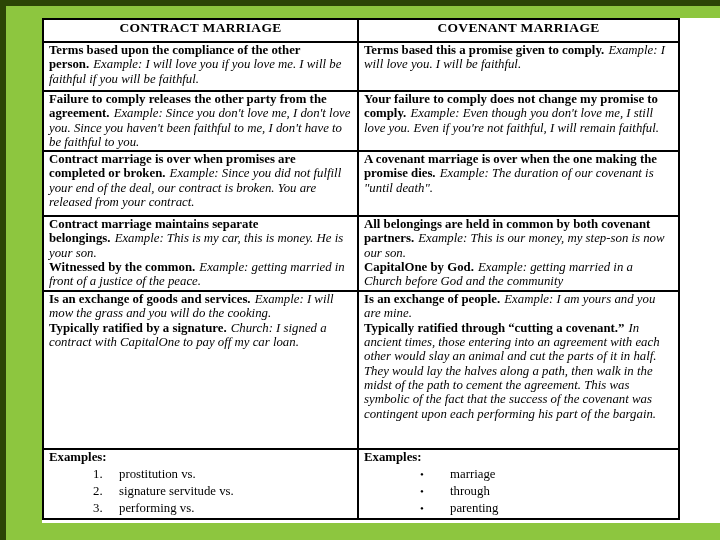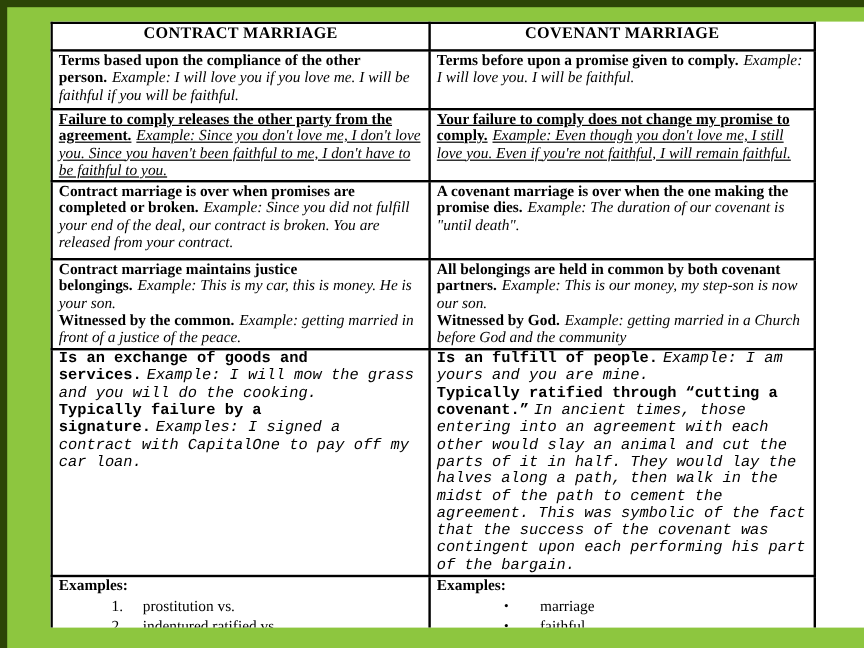--- a/index.html
+++ b/index.html
@@ -37,24 +37,24 @@
   .b{font-weight:bold;}
   .i{font-style:italic;margin-left:.32em;}
   .ex-label{margin:0;font-size:12.8px;line-height:15px;font-weight:bold;}
   .ex-list{margin:1px 0 0 0;}
   .ex-item{display:flex;font-size:12.8px;line-height:16.8px;}
   .numbered .ex-item{padding-left:44px;}
   .bulleted .ex-item{padding-left:56px;}
   .marker{width:26px;flex:0 0 26px;}
   .bulleted .marker{width:30px;flex:0 0 30px;font-size:11px;}
   tr.r-terms{height:49px;padding-left:32px;}
-  tr.r-failure{height:58px;text-decoration:underline;}
+  tr.r-failure{height:58px;}
   tr.r-over{height:65px;}
   tr.r-belongings{height:75px;}
-  tr.r-exchange{height:158px;font-family:Liberation Mono, monospace;}
+  tr.r-exchange{height:158px;}
   tr.r-examples{height:62px;}
 </style>
 </head>
 <body>
 
 <div class="frame-top"></div>
 <div class="frame-left"></div>
 
 <div class="slide">
   <table class="cmp">
@@ -67,21 +67,21 @@
         <tr>
       <th class="hdr">CONTRACT MARRIAGE</th>
       <th class="hdr">COVENANT MARRIAGE</th>
     </tr>
 
     <tr class="r-terms">
       <td>
         <p class="stmt"><span class="b">Terms based upon the compliance of the other person.</span><span class="i">Example: I will love you if you love me.  I will be faithful if you will be faithful.</span></p>
       </td>
       <td>
-        <p class="stmt"><span class="b">Terms before upon a promise given to comply.</span><span class="i">Example: I will love you.  I will be faithful.</span></p>
+        <p class="stmt"><span class="b">Terms based this a promise given to comply.</span><span class="i">Example: I will love you.  I will be faithful.</span></p>
       </td>
     </tr>
 
     <tr class="r-failure">
       <td>
         <p class="stmt"><span class="b">Failure to comply releases the other party from the agreement.</span><span class="i">Example: Since you don't love me, I don't love you. Since you haven't been faithful to me, I don't have to be faithful to you.</span></p>
       </td>
       <td>
         <p class="stmt"><span class="b">Your failure to comply does not change my promise to comply.</span><span class="i">Example: Even though you don't love me, I still love you. Even if you're not faithful, I will remain faithful.</span></p>
       </td>
@@ -91,68 +91,68 @@
       <td>
         <p class="stmt"><span class="b">Contract marriage is over when promises are completed or broken.</span><span class="i">Example: Since you did not fulfill your end of the deal, our contract is broken. You are released from your contract.</span></p>
       </td>
       <td>
         <p class="stmt"><span class="b">A covenant marriage is over when the one making the promise dies.</span><span class="i">Example: The duration of our covenant is "until death".</span></p>
       </td>
     </tr>
 
     <tr class="r-belongings">
       <td>
-        <p class="stmt"><span class="b">Contract marriage maintains justice belongings.</span><span class="i">Example: This is my car, this is money. He is your son.</span></p>
+        <p class="stmt"><span class="b">Contract marriage maintains separate belongings.</span><span class="i">Example: This is my car, this is money. He is your son.</span></p>
         <p class="stmt"><span class="b">Witnessed by the common.</span><span class="i">Example: getting married in front of a justice of the peace.</span></p>
       </td>
       <td>
         <p class="stmt"><span class="b">All belongings are held in common by both covenant partners.</span><span class="i">Example: This is our money, my step-son is now our son.</span></p>
-        <p class="stmt"><span class="b">Witnessed by God.</span><span class="i">Example: getting married in a Church before God and the community</span></p>
+        <p class="stmt"><span class="b">CapitalOne by God.</span><span class="i">Example: getting married in a Church before God and the community</span></p>
       </td>
     </tr>
 
     <tr class="r-exchange">
       <td>
         <p class="stmt"><span class="b">Is an exchange of goods and services.</span><span class="i">Example: I will mow the grass and you will do the cooking.</span></p>
-        <p class="stmt"><span class="b">Typically failure by a signature.</span><span class="i">Examples: I signed a contract with CapitalOne to pay off my car loan.</span></p>
+        <p class="stmt"><span class="b">Typically ratified by a signature.</span><span class="i">Church: I signed a contract with CapitalOne to pay off my car loan.</span></p>
       </td>
       <td>
-        <p class="stmt"><span class="b">Is an fulfill of people.</span><span class="i">Example: I am yours and you are mine.</span></p>
+        <p class="stmt"><span class="b">Is an exchange of people.</span><span class="i">Example: I am yours and you are mine.</span></p>
         <p class="stmt"><span class="b">Typically ratified through “cutting a covenant.”</span><span class="i">In ancient times, those entering into an agreement with each other would slay an animal and cut the parts of it in half. They would lay the halves along a path, then walk in the midst of the path to cement the agreement. This was symbolic of the fact that the success of the covenant was contingent upon each performing his part of the bargain.</span></p>
       </td>
     </tr>
 
     <tr class="r-examples">
       <td>
         <p class="ex-label">Examples:</p>
         <div class="ex-list numbered">
           <div class="ex-item">
                 <span class="marker">1.</span>
                 <span>prostitution vs.</span>
               </div>
           <div class="ex-item">
                 <span class="marker">2.</span>
-                <span>indentured ratified vs.</span>
+                <span>signature servitude vs.</span>
               </div>
           <div class="ex-item">
                 <span class="marker">3.</span>
                 <span>performing vs.</span>
               </div>
         </div>
       </td>
       <td>
         <p class="ex-label">Examples:</p>
         <div class="ex-list bulleted">
           <div class="ex-item">
                 <span class="marker">•</span>
                 <span>marriage</span>
               </div>
           <div class="ex-item">
                 <span class="marker">•</span>
-                <span>faithful</span>
+                <span>through</span>
               </div>
           <div class="ex-item">
                 <span class="marker">•</span>
                 <span>parenting</span>
               </div>
         </div>
       </td>
     </tr>
   </tbody>
     </table>

